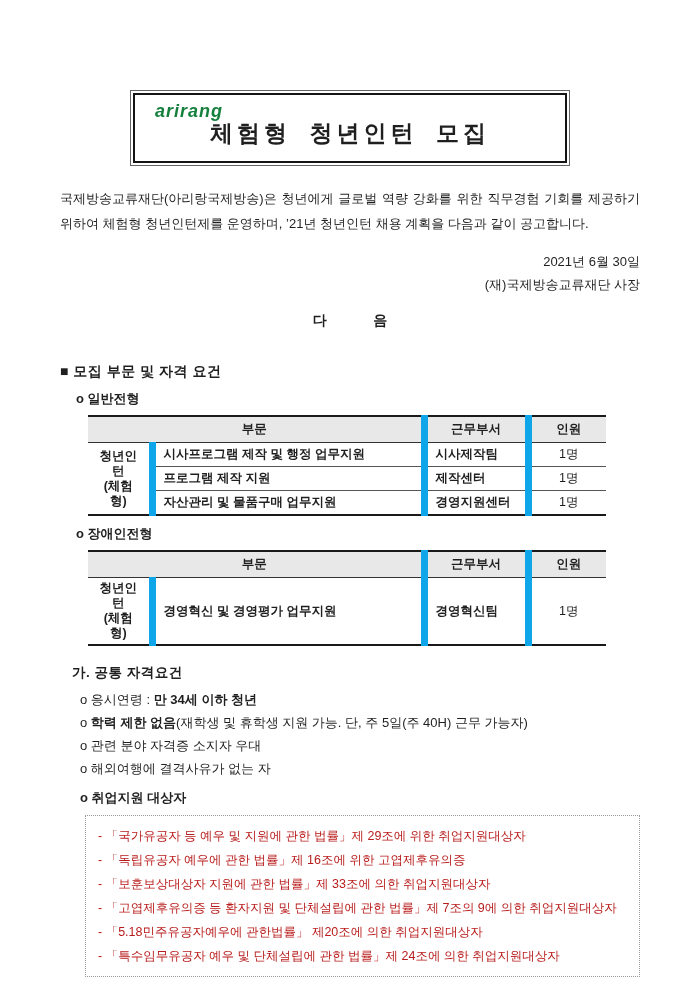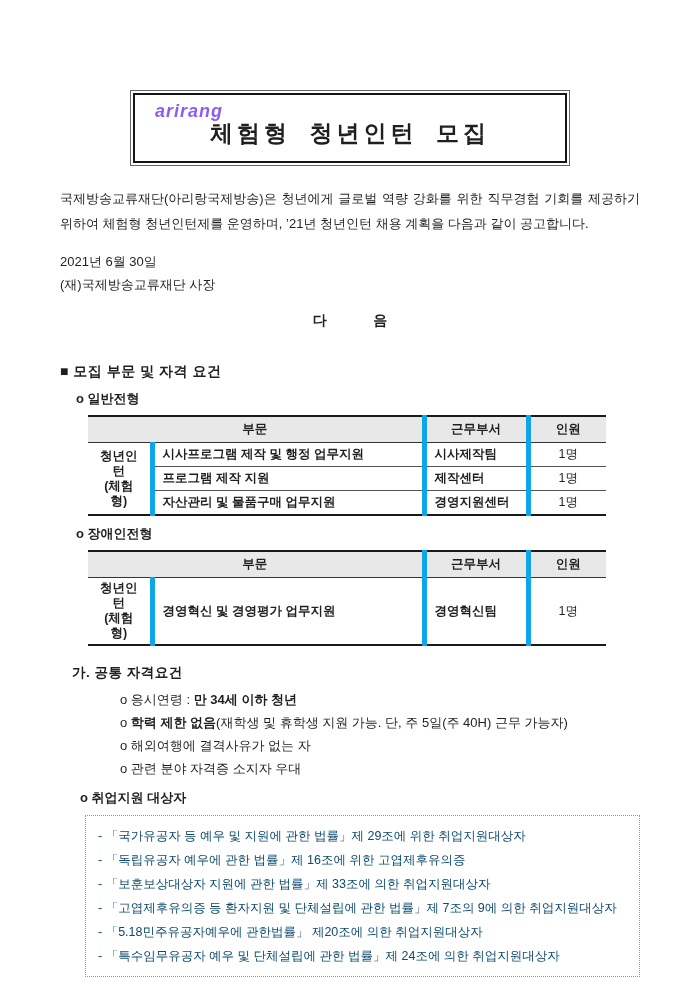--- a/index.html
+++ b/index.html
@@ -18,39 +18,39 @@
   .banner-outer {
     width:440px; margin:90px auto 0;
     border:1px solid #666;
     padding:2px;
   }
   .banner-inner {
     border:2px solid #151515;
     padding:6px 20px 12px 20px;
   }
   .logo {
-    color:#8b5cf6;
+    color:#15803d;
     font-size:18px; font-weight:bold; font-style:italic;
     letter-spacing:1px;
   }
   .banner-title {
     text-align:center;
     font-size:23px; font-weight:bold;
     letter-spacing:4px; word-spacing:8px;
     margin-top:-4px;
   }
   
   .intro {
     margin-top:20px;
     font-size:13px; line-height:25px;
     text-align:justify; word-break:keep-all;
   }
   .date-block {
     margin-top:14px;
-    text-align:left;
+    text-align:right;
     font-size:13px; line-height:23px;
   }
   .daum {
     margin-top:16px;
     text-align:center;
     font-size:14px; font-weight:bold;
     white-space:pre;
   }
   
   .sec-heading {
@@ -77,45 +77,45 @@
   table.recruit col.c3 { width:104px; }
   table.recruit col.c4 { width:78px; }
   table.recruit th {
     background:#e8e8e8;
     font-weight:bold;
     padding:4px 20px;
     border-bottom:1px solid #333;
     text-align:center;
   }
   table.recruit td { padding:3px 8px; }
-  .vline { border-left:5px solid #0ea5e9; }
+  .vline { border-left:7px solid #0ea5e9; }
   td.rowsep { border-bottom:1px solid #555; }
   td.group-cell {
     text-align:center; font-weight:bold;
     line-height:15px; padding:3px 2px;
   }
   td.part-cell, td.dept-cell { font-weight:bold; }
   td.count-cell { text-align:center; font-weight:normal; }
   
   .ga-heading {
     margin:18px 0 0 12px;
     font-size:13.5px; font-weight:bold;
     letter-spacing:0.5px;
   }
   .bullet-list { margin:6px 0 0 20px; }
-  .bullet-item { font-size:13px; line-height:23px;margin-left:40px; }
+  .bullet-item { font-size:13px; line-height:23px; }
   .bullet-item .b { font-weight:bold; }
   
   .law-box {
     margin:8px 0 0 25px;
     width:555px;
     border:1px dotted #999;
     padding:8px 12px;
   }
-  .law-item { font-size:12.5px; line-height:24px; color:#0c4a6e; }
+  .law-item { font-size:12.5px; line-height:24px; color:#b91c1c; }
 </style>
 </head>
 <body>
 
 <div class="page">
 
   <div class="banner-outer">
     <div class="banner-inner">
       <div class="logo">arirang</div>
       <div class="banner-title">체험형 청년인턴 모집</div>
@@ -203,24 +203,24 @@
 
   <div class="ga-heading">가. 공통 자격요건</div>
   <div class="bullet-list">
     <div class="bullet-item">
       <span>o</span>&nbsp;<span>응시연령 : </span><span class="b">만 34세 이하 청년</span><span></span>
     </div>
     <div class="bullet-item">
       <span>o</span>&nbsp;<span></span><span class="b">학력 제한 없음</span><span>(재학생 및 휴학생 지원 가능. 단, 주 5일(주 40H) 근무 가능자)</span>
     </div>
     <div class="bullet-item">
+      <span>o</span>&nbsp;<span>관련 분야 자격증 소지자 우대</span><span class="b"></span><span></span>
+    </div>
+    <div class="bullet-item">
       <span>o</span>&nbsp;<span>해외여행에 결격사유가 없는 자</span><span class="b"></span><span></span>
-    </div>
-    <div class="bullet-item">
-      <span>o</span>&nbsp;<span>관련 분야 자격증 소지자 우대</span><span class="b"></span><span></span>
     </div>
   </div>
 
   <div class="sub-heading" style="margin-left:20px">o 취업지원 대상자</div>
 
   <div class="law-box">
     <div class="law-item">- 「국가유공자 등 예우 및 지원에 관한 법률」제 29조에 위한 취업지원대상자</div>
     <div class="law-item">- 「독립유공자 예우에 관한 법률」제 16조에 위한 고엽제후유의증</div>
     <div class="law-item">- 「보훈보상대상자 지원에 관한 법률」제 33조에 의한 취업지원대상자</div>
     <div class="law-item">- 「고엽제후유의증 등 환자지원 및 단체설립에 관한 법률」제 7조의 9에 의한 취업지원대상자</div>

